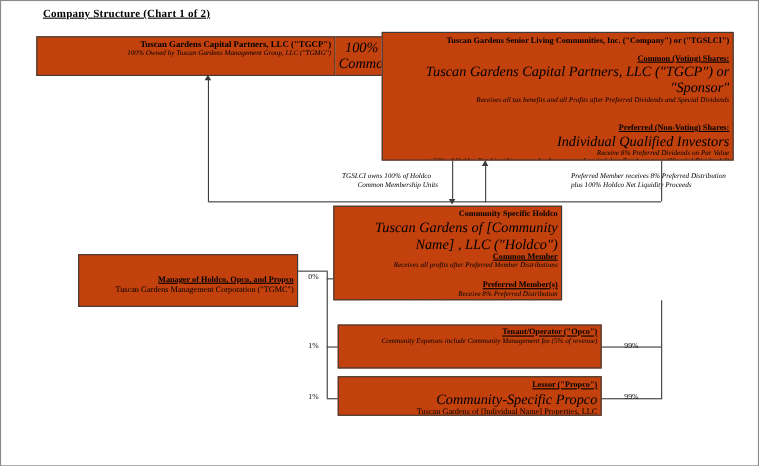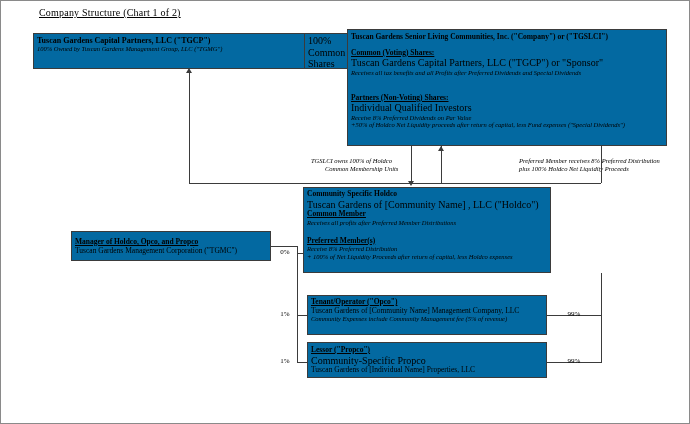--- a/index.html
+++ b/index.html
@@ -13,40 +13,40 @@
     position:relative;
     width:690px;height:424px;
     box-sizing:border-box;
     border:1px solid #8a8a8a;
     background:#fff;
   }
   .box{
     position:absolute;
     box-sizing:border-box;
     border:1.2px solid #3b3b3b;
-    background:#0369a1;
-    text-align:left;
+    background:#c2410c;
+    text-align:right;
     overflow:hidden;
     padding:2px 3px;
   }
   .ln{display:block;line-height:1.16;}
   .b{font-weight:bold;}
   .u{text-decoration:underline;}
   .i{font-style:italic;}
   .t65{font-size:6.5px;}
-  .t7{font-size:10px;}
+  .t7{font-size:13px;font-style:italic;}
   .t75{font-size:7.5px;}
   .t8{font-size:8px;}
   .sp2{height:7px;}
   .sp3{height:10px;}
 
   
   #title{
     position:absolute;left:38px;top:6px;
-    font-size:10px;font-weight:normal;text-decoration:underline;
+    font-size:10px;font-weight:bold;text-decoration:underline;
     letter-spacing:.2px;
   }
 
   
   .hline{position:absolute;background:#3b3b3b;height:1.2px;}
   .vline{position:absolute;background:#3b3b3b;width:1.2px;}
   .arrow-up{
     position:absolute;width:0;height:0;
     border-left:3px solid transparent;border-right:3px solid transparent;
     border-bottom:5px solid #3b3b3b;
@@ -84,21 +84,21 @@
   </div>
 
   <div class="box" style="left:346px;top:28px;width:320px;height:117px;padding-top:3px;">
     <span class="ln b t75">Tuscan Gardens Senior Living Communities, Inc. ("Company") or ("TGSLCI")</span>
     <span class="ln sp2"></span>
     <span class="ln b u t75">Common (Voting) Shares:</span>
     <span class="ln t7">Tuscan Gardens Capital Partners, LLC ("TGCP") or "Sponsor"</span>
     <span class="ln i t65">Receives all tax benefits and all Profits after Preferred Dividends and Special Dividends</span>
     <span class="ln sp3"></span>
     <span class="ln sp2"></span>
-    <span class="ln b u t75">Partners (Non-Voting) Shares:</span>
+    <span class="ln b u t75">Preferred (Non-Voting) Shares:</span>
     <span class="ln t7">Individual Qualified Investors</span>
     <span class="ln i t65">Receive 8% Preferred Dividends on Par Value</span>
     <span class="ln i t65">+50% of Holdco Net Liquidity proceeds after return of capital, less Fund expenses ("Special Dividends")</span>
   </div>
 
   <div class="note" style="left:310px;top:156px;">
     <span class="ln">TGSLCI owns  100% of Holdco</span>
     <span class="ln" style="padding-left:14px;">Common Membership Units</span>
   </div>
   <div class="note" style="left:518px;top:156px;">
@@ -110,51 +110,50 @@
   <div class="arrow-dn" style="left:407px;top:180px;"></div>
 
   <div class="vline" style="left:440px;top:145px;height:38px;"></div>
   <div class="arrow-up" style="left:437px;top:145px;"></div>
 
   <div class="hline" style="left:188px;top:182px;width:412px;"></div>
   <div class="vline" style="left:188px;top:69px;height:113px;"></div>
   <div class="arrow-up" style="left:185px;top:67px;"></div>
   <div class="vline" style="left:600px;top:145px;height:37px;"></div>
 
-  <div class="box" style="left:302px;top:186px;width:248px;height:86px;padding-top:2px;">
+  <div class="box" style="left:302px;top:186px;width:208px;height:86px;padding-top:2px;">
     <span class="ln b t75">Community Specific Holdco</span>
     <span class="ln t7">Tuscan Gardens of [Community Name] , LLC ("Holdco")</span>
     <span class="ln b u t75">Common Member</span>
     <span class="ln i t65">Receives all profits after Preferred Member Distributions</span>
     <span class="ln sp3"></span>
     <span class="ln b u t75">Preferred Member(s)</span>
     <span class="ln i t65">Receive 8% Preferred Distribution</span>
     <span class="ln i t65">+  100% of Net Liquidity Proceeds after return of capital, less Holdco expenses</span>
   </div>
 
-  <div class="box" style="left:70px;top:230px;width:200px;height:30px;padding-top:6px;">
+  <div class="box" style="left:70px;top:230px;width:200px;height:48px;padding-top:18px;">
     <span class="ln b u t75">Manager of Holdco, Opco, and Propco</span>
     <span class="ln t75">Tuscan Gardens Management Corporation ("TGMC")</span>
   </div>
 
   <div class="hline" style="left:270px;top:245px;width:26px;"></div>
   <div class="vline" style="left:296px;top:245px;height:116px;"></div>
 
   <div class="hline" style="left:296px;top:252px;width:6px;"></div>
   <div class="pct" style="left:272px;top:247px;width:24px;">0%</div>
 
   <div class="hline" style="left:296px;top:314px;width:10px;"></div>
   <div class="pct" style="left:272px;top:309px;width:24px;">1%</div>
 
   <div class="hline" style="left:296px;top:361px;width:10px;"></div>
   <div class="pct" style="left:272px;top:356px;width:24px;">1%</div>
 
   <div class="box" style="left:306px;top:294px;width:240px;height:40px;padding-top:2px;">
     <span class="ln b u t75">Tenant/Operator ("Opco")</span>
-    <span class="ln t75">Tuscan Gardens of [Community Name]  Management Company, LLC</span>
     <span class="ln i t65">Community Expenses include Community Management fee (5% of revenue)</span>
   </div>
 
   <div class="box" style="left:306px;top:341px;width:240px;height:36px;padding-top:3px;">
     <span class="ln b u t75">Lessor ("Propco")</span>
     <span class="ln t7">Community-Specific Propco</span>
     <span class="ln t75">Tuscan Gardens of [Individual Name] Properties, LLC</span>
   </div>
 
   <div class="vline" style="left:600px;top:272px;height:90px;"></div>

